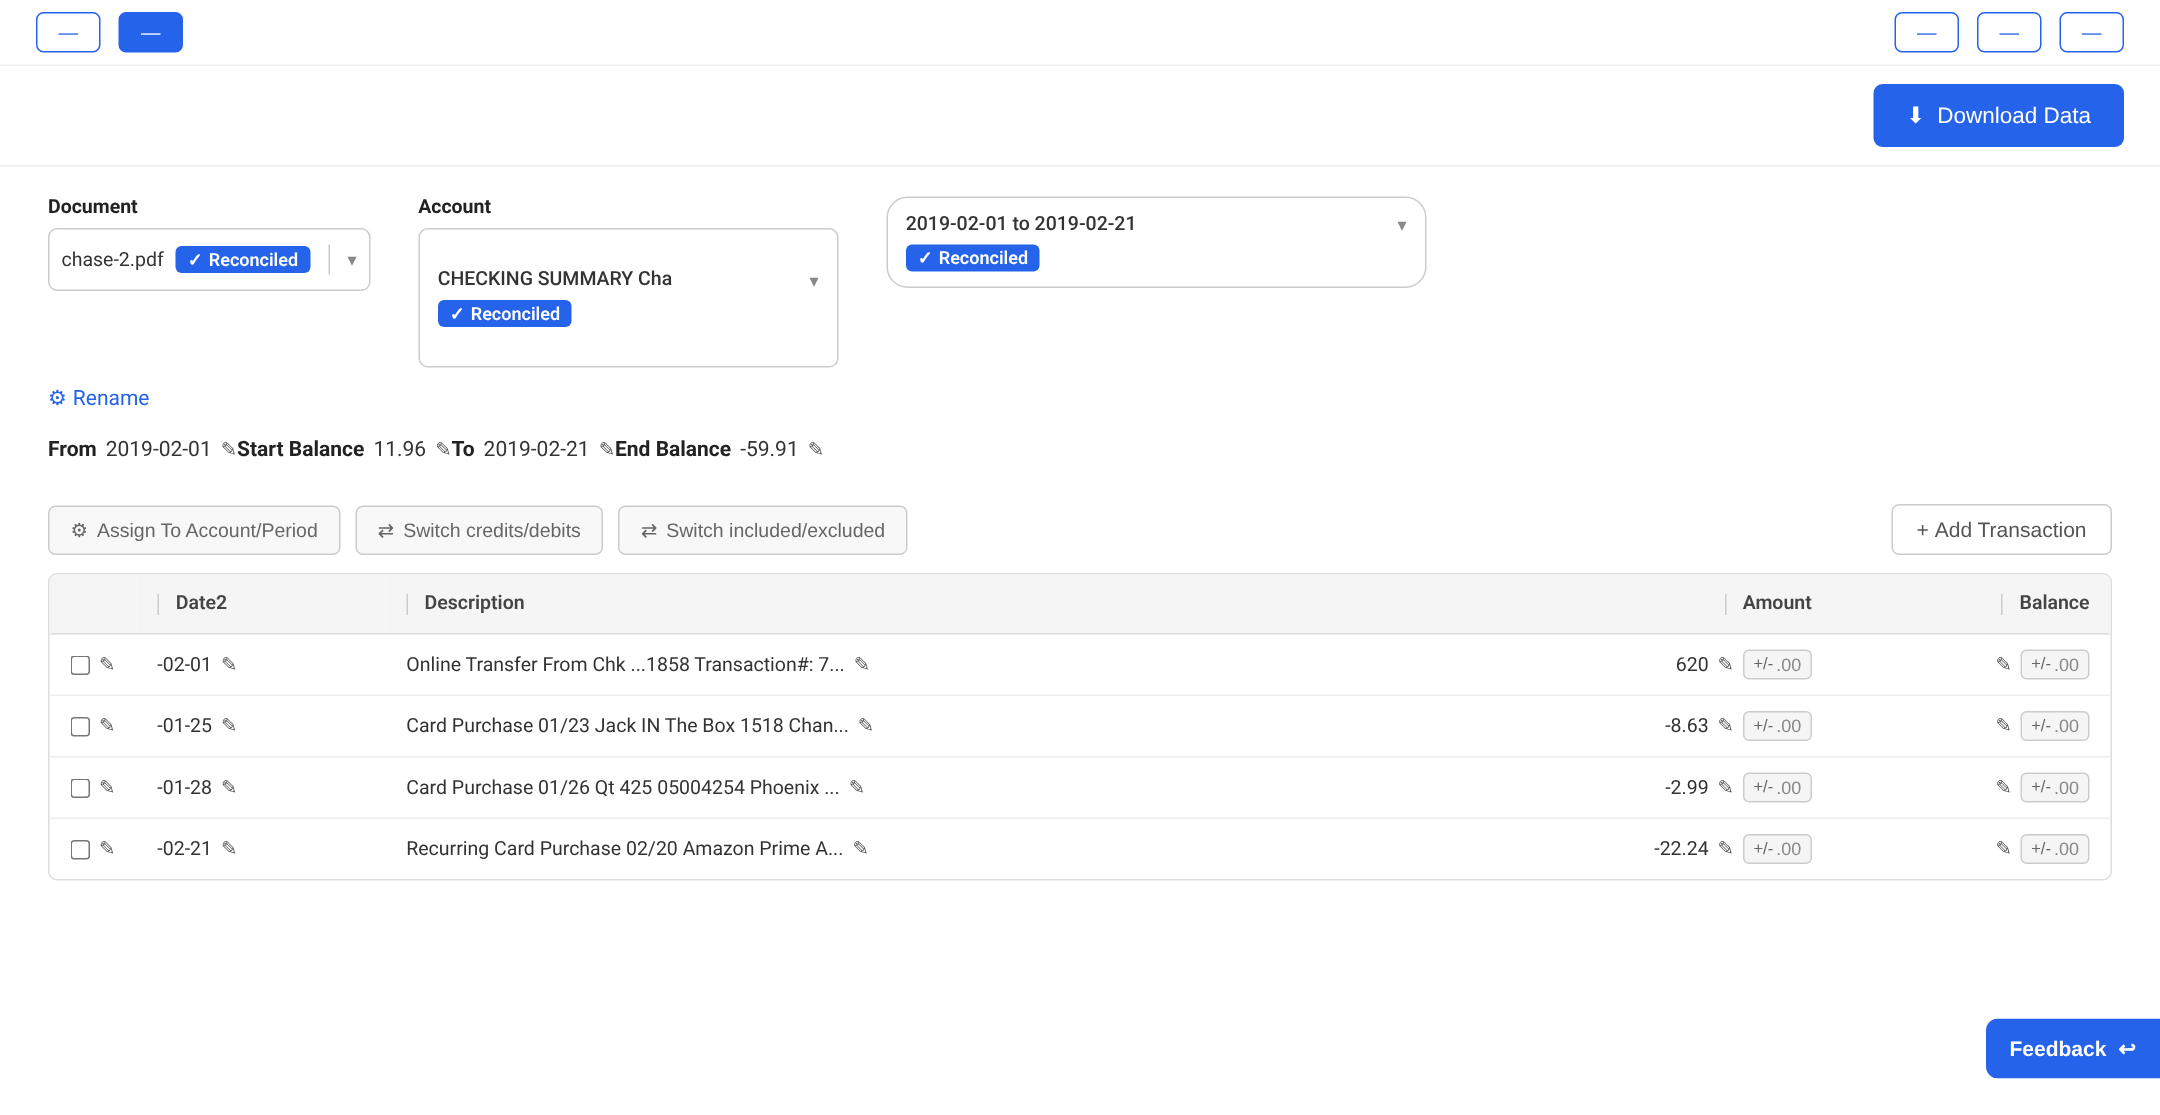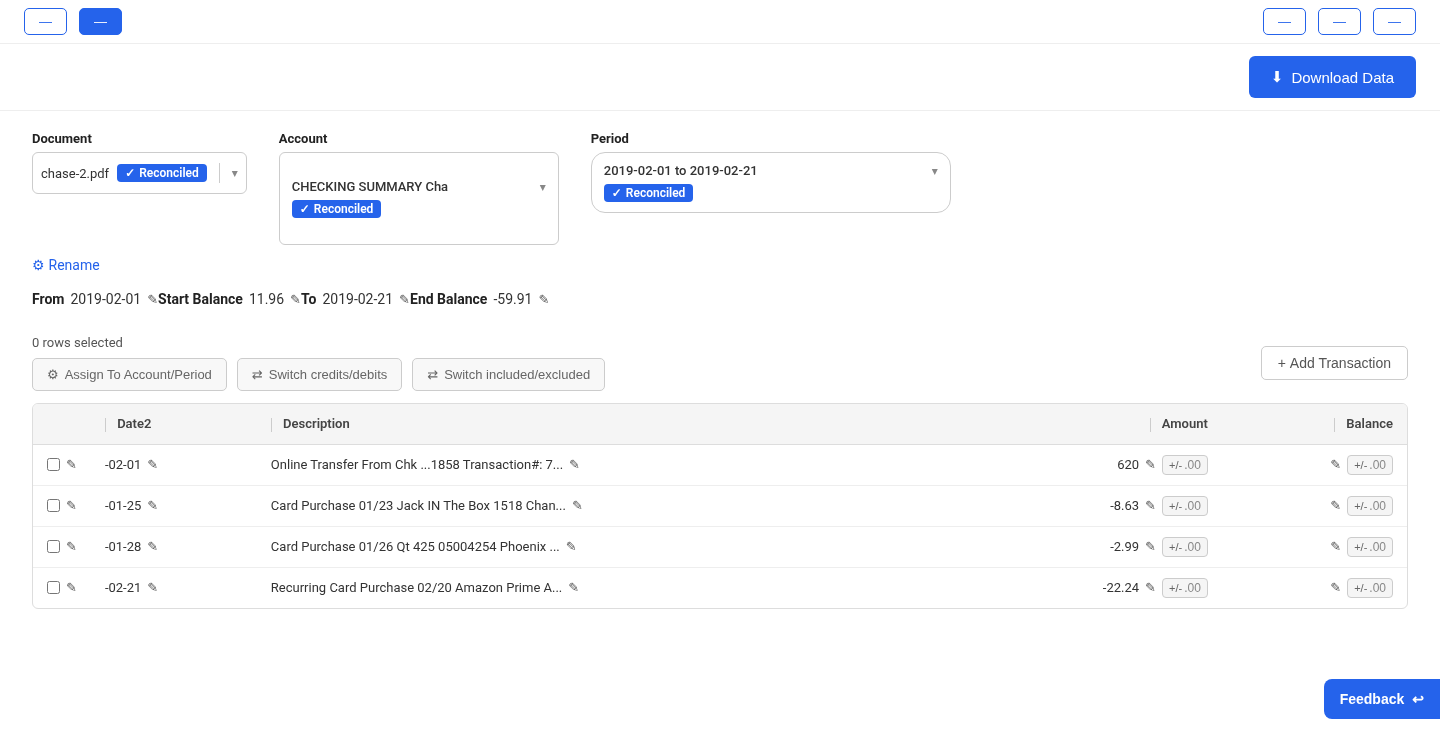--- a/index.html
+++ b/index.html
@@ -349,23 +349,20 @@
         <div style="display:flex;align-items:center;">
           <span class="reconciled-badge">
             <span>✓</span>
             <span>Reconciled</span>
           </span>
         </div>
       </div>
     </div>
 
     <div class="filter-group">
-      <div style="display:flex;align-items:center;gap:8px;">
-        <span class="filter-label">Period</span>
-      </div>
       <div class="period-filter-box">
         <div class="period-label-row">
           <span>2019-02-01 to 2019-02-21</span>
           <span style="margin-left:auto;" class="chevron-icon">▾</span>
         </div>
         <div style="display:flex;align-items:center;">
           <span class="reconciled-badge">
             <span>✓</span>
             <span>Reconciled</span>
           </span>
@@ -400,21 +397,20 @@
     </div>
     <div class="stat-item">
       <span class="stat-label">End Balance</span>
       <span class="stat-value">-59.91</span>
       <span class="edit-icon">✎</span>
     </div>
   </div>
 
   <div class="actions-row">
     <div style="display:flex;flex-direction:column;gap:8px;">
-      <span class="rows-selected">0 rows selected</span>
       <div class="action-btns">
         <button class="action-btn">
           <span>⚙</span>
           <span>Assign To Account/Period</span>
         </button>
         <button class="action-btn">
           <span>⇄</span>
           <span>Switch credits/debits</span>
         </button>
         <button class="action-btn">

